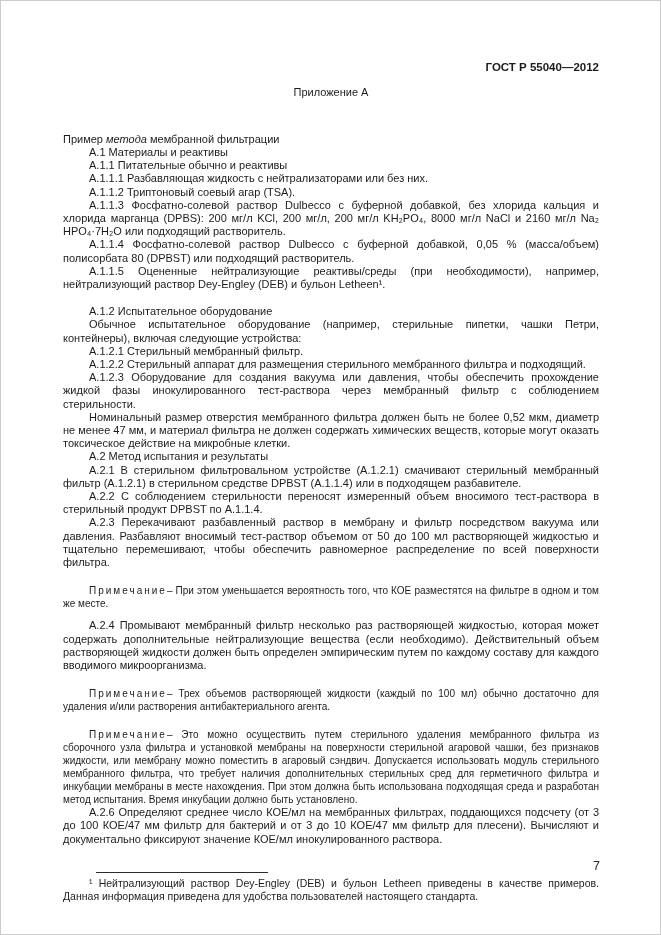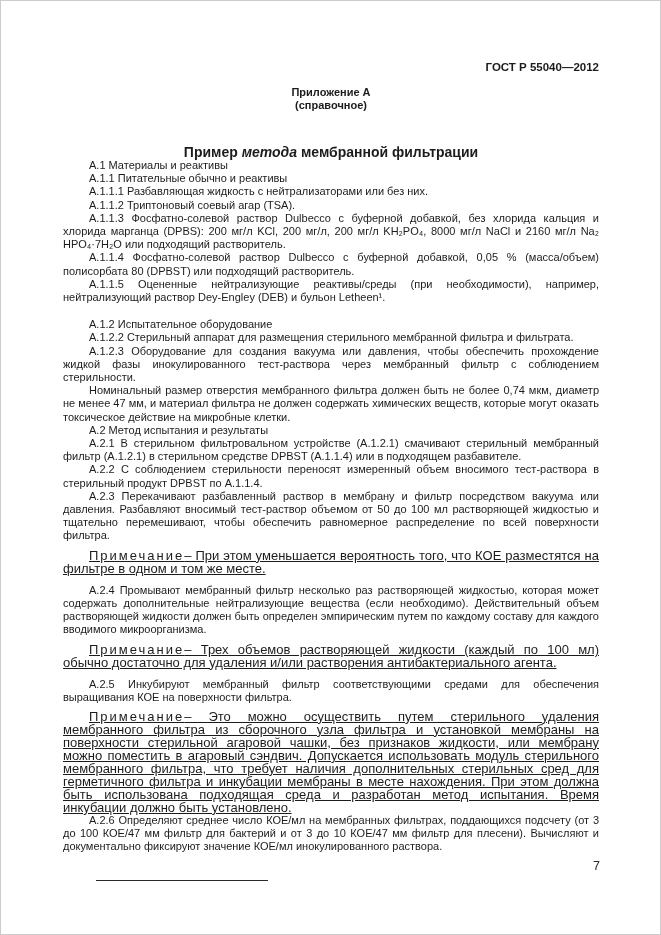--- a/index.html
+++ b/index.html
@@ -22,52 +22,51 @@
   }
   .doc-number {
     text-align: right;
     font-weight: bold;
     font-size: 11.5px;
     line-height: 13px;
     margin: 0 0 12px 0;
   }
   .appendix-label, .appendix-type {
     text-align: center;
-    font-weight: bold;
+    font-weight: normal;
     font-size: 11px;
     line-height: 13px;
     margin: 0;
     text-indent: 0;
   }
   .doc-title {
-    text-align: center;
-    font-weight: bold;
-    font-size: 14px;
+    text-align: left;
+    font-weight: normal;
+    font-size: 11px;
     line-height: 14px;
     margin: 33px 0 0 0;
     text-indent: 0;
   }
   .doc-title .it { font-style: italic; }
   p.b {
     margin: 0;
     font-size: 11px;
     line-height: 13.2px;
     text-align: justify;
     text-indent: 26px;
   }
   p.h { font-weight: normal; text-align: left; }
   .mt-lg { margin-top: 17px; }
   .mt-md { margin-top: 13px; }
   .mt-sm { margin-top: 9px; }
   p.note {
-    font-size: 13px;
+    font-size: 10px;
     line-height: 13px;
-    margin-top: 6px;
+    margin-top: 15px;
     margin-bottom: 9px;
-    text-decoration: underline;
   }
   p.note.no-mb { margin-bottom: 0; }
   .note-label { letter-spacing: 2px; }
   .footnote-rule {
     margin: 26px 0 4px 33px;
     width: 172px;
     height: 0;
     border: 0;
     border-top: 1.5px solid #2a2a2a;
   }
@@ -88,51 +87,52 @@
 </style>
 </head>
 <body>
 
 <div class="page">
   <div class="content">
 
     <p class="doc-number">ГОСТ Р 55040—2012</p>
 
     <p class="appendix-label">Приложение А</p>
-    <p class="appendix-type">(справочное)</p>
 
     <p class="doc-title"><span>Пример </span><span class="it">метода</span><span> мембранной фильтрации</span></p>
 
     <p class="b h mt-lg">А.1 Материалы и реактивы</p>
     <p class="b h mt-sm">А.1.1 Питательные обычно и реактивы</p>
     <p class="b">А.1.1.1 Разбавляющая жидкость с нейтрализаторами или без них.</p>
     <p class="b">А.1.1.2 Триптоновый соевый агар (TSA).</p>
     <p class="b">А.1.1.3 Фосфатно-солевой раствор Dulbecco с буферной добавкой, без хлорида кальция и хлорида марганца (DPBS): 200 мг/л KCl, 200 мг/л, 200 мг/л KH₂PO₄, 8000 мг/л NaCl и 2160 мг/л Na₂ HPO₄·7H₂O или подходящий растворитель.</p>
     <p class="b">А.1.1.4 Фосфатно-солевой раствор Dulbecco с буферной добавкой, 0,05 % (масса/объем) полисорбата 80 (DPBST) или подходящий растворитель.</p>
     <p class="b">А.1.1.5 Оцененные нейтрализующие реактивы/среды (при необходимости), например, нейтрализующий раствор Dey-Engley (DEB) и бульон Letheen¹.</p>
     <p class="b h" style="text-indent:26px;margin-top:14px;">А.1.2 Испытательное оборудование</p>
-    <p class="b">А.1.2.2 Стерильный аппарат для размещения стерильного мембранной фильтра и фильтрата.</p>
+    <p class="b">Обычное испытательное оборудование (например, стерильные пипетки, чашки Петри, контейнеры), включая следующие устройства:</p>
+    <p class="b">А.1.2.1 Стерильный мембранный фильтр.</p>
+    <p class="b">А.1.2.2 Стерильный аппарат для размещения стерильного мембранного фильтра и подходящий.</p>
     <p class="b">А.1.2.3 Оборудование для создания вакуума или давления, чтобы обеспечить прохождение жидкой фазы инокулированного тест-раствора через мембранный фильтр с соблюдением стерильности.</p>
-    <p class="b">Номинальный размер отверстия мембранного фильтра должен быть не более 0,74 мкм, диаметр не менее 47 мм, и материал фильтра не должен содержать химических веществ, которые могут оказать токсическое действие на микробные клетки.</p>
+    <p class="b">Номинальный размер отверстия мембранного фильтра должен быть не более 0,52 мкм, диаметр не менее 47 мм, и материал фильтра не должен содержать химических веществ, которые могут оказать токсическое действие на микробные клетки.</p>
 
     <p class="b h mt-md">А.2 Метод испытания и результаты</p>
     <p class="b mt-md">А.2.1 В стерильном фильтровальном устройстве (А.1.2.1) смачивают стерильный мембранный фильтр (А.1.2.1) в стерильном средстве DPBST (А.1.1.4) или в подходящем разбавителе.</p>
     <p class="b">А.2.2 С соблюдением стерильности переносят измеренный объем вносимого тест-раствора в стерильный продукт DPBST по А.1.1.4.</p>
     <p class="b">А.2.3 Перекачивают разбавленный раствор в мембрану и фильтр посредством вакуума или давления. Разбавляют вносимый тест-раствор объемом от 50 до 100 мл растворяющей жидкостью и тщательно перемешивают, чтобы обеспечить равномерное распределение по всей поверхности фильтра.</p>
 
     <p class="b note"><span class="note-label">Примечание</span><span>– При этом уменьшается вероятность того, что КОЕ разместятся на фильтре в одном и том же месте.</span></p>
 
     <p class="b">А.2.4 Промывают мембранный фильтр несколько раз растворяющей жидкостью, которая может содержать дополнительные нейтрализующие вещества (если необходимо). Действительный объем растворяющей жидкости должен быть определен эмпирическим путем по каждому составу для каждого вводимого микроорганизма.</p>
 
     <p class="b note"><span class="note-label">Примечание</span><span>– Трех объемов растворяющей жидкости (каждый по 100 мл) обычно достаточно для удаления и/или растворения антибактериального агента.</span></p>
 
-    <p class="b">А.2.5 Инкубируют мембранный фильтр соответствующими средами для обеспечения выращивания КОЕ на поверхности фильтра.</p>
 
     <p class="b note no-mb"><span class="note-label">Примечание</span><span>– Это можно осуществить путем стерильного удаления мембранного фильтра из сборочного узла фильтра и установкой мембраны на поверхности стерильной агаровой чашки, без признаков жидкости, или мембрану можно поместить в агаровый сэндвич. Допускается использовать модуль стерильного мембранного фильтра, что требует наличия дополнительных стерильных сред для герметичного фильтра и инкубации мембраны в месте нахождения. При этом должна быть использована подходящая среда и разработан метод испытания. Время инкубации должно быть установлено.</span></p>
 
     <p class="b">А.2.6 Определяют среднее число КОЕ/мл на мембранных фильтрах, поддающихся подсчету (от 3 до 100 КОЕ/47 мм фильтр для бактерий и от 3 до 10 КОЕ/47 мм фильтр для плесени). Вычисляют и документально фиксируют значение КОЕ/мл инокулированного раствора.</p>
 
     <hr class="footnote-rule">
+    <p class="footnote"><span>¹ </span><span>Нейтрализующий раствор Dey-Engley (DEB) и бульон Letheen приведены в качестве примеров. Данная информация приведена для удобства пользователей настоящего стандарта.</span></p>
 
   </div>
 
   <div class="page-number">7</div>
 </div>
 
 </body></html>

